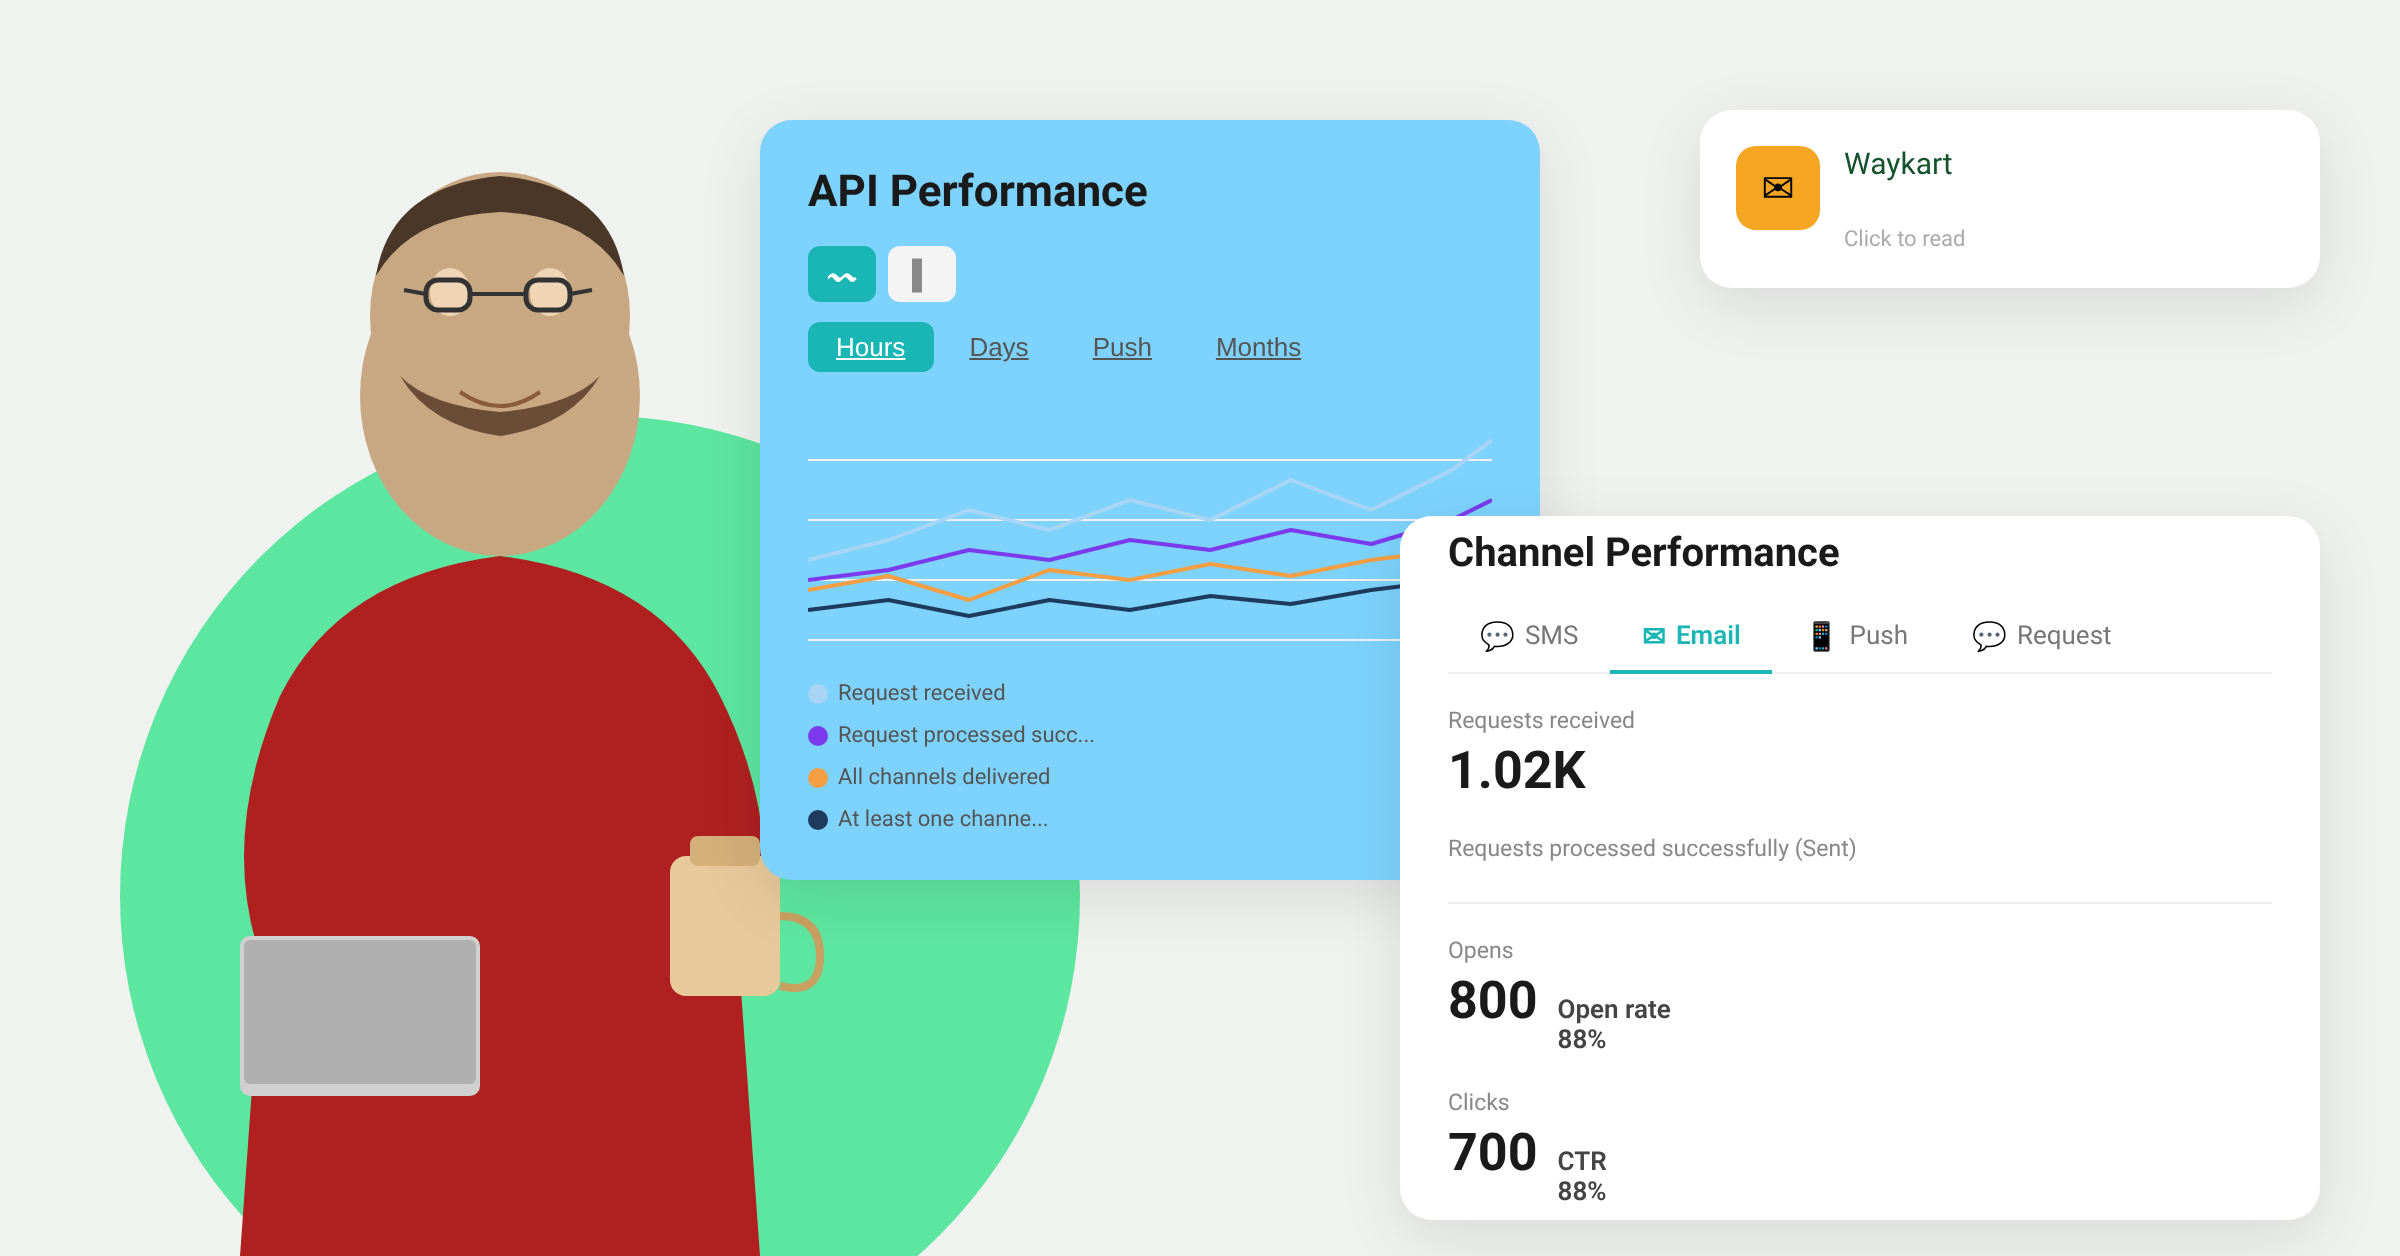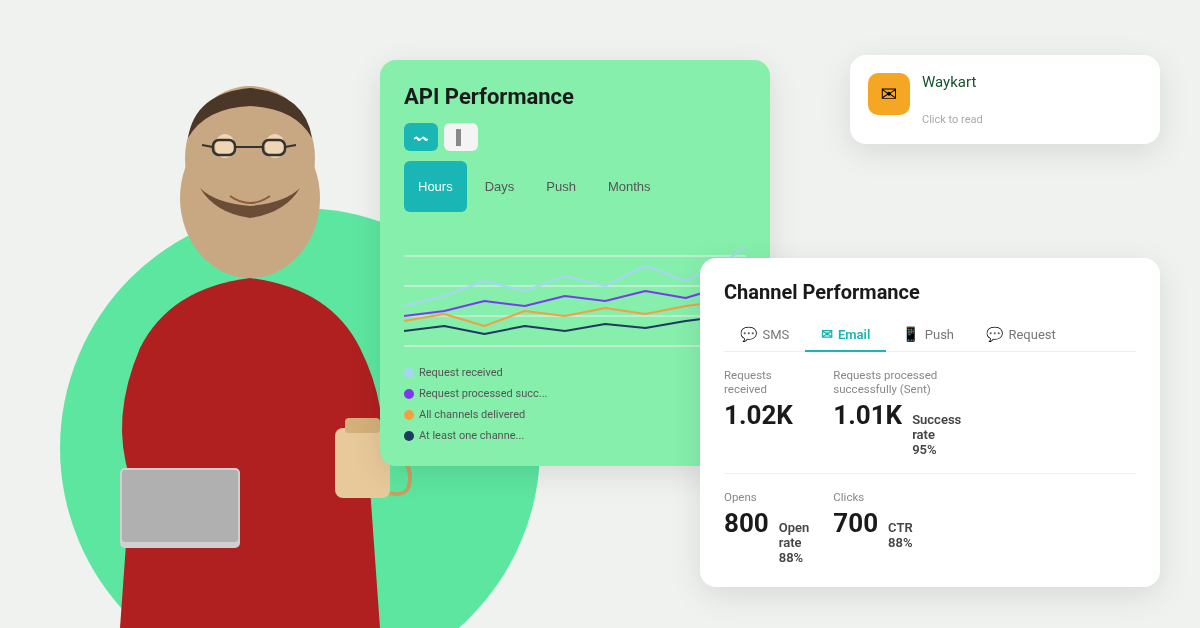--- a/index.html
+++ b/index.html
@@ -36,21 +36,21 @@
       align-items: flex-end;
       justify-content: center;
     }
 
     
     .api-card {
       position: absolute;
       top: 60px;
       left: 380px;
       width: 390px;
-      background: #86efac;
+      background: #7dd3fc;
       border-radius: 16px;
       padding: 24px;
       box-shadow: 0 8px 32px rgba(0,0,0,0.10);
       z-index: 10;
     }
 
     .api-card-title {
       font-size: 22px;
       font-weight: 700;
       color: #1a1a1a;
@@ -85,26 +85,27 @@
       color: #888;
     }
 
     .time-tabs {
       display: flex;
       gap: 4px;
       margin-bottom: 14px;
     }
 
     .time-tab {
-      padding: 18px 14px;
+      padding: 5px 14px;
       border-radius: 6px;
       border: none;
       cursor: pointer;
       font-size: 13px;
       font-weight: 500;
+      text-decoration: underline;
     }
 
     .time-tab.active {
       background: #1ab5b5;
       color: white;
     }
 
     .time-tab.inactive {
       background: transparent;
       color: #555;
@@ -198,21 +199,21 @@
     }
 
     
     .channel-card {
       position: absolute;
       top: 258px;
       right: 40px;
       width: 460px;
       background: white;
       border-radius: 16px;
-      padding: 22px 24px;
+      padding: 6px 24px;
       box-shadow: 0 8px 32px rgba(0,0,0,0.10);
       z-index: 10;
     }
 
     .channel-title {
       font-size: 20px;
       font-weight: 700;
       color: #1a1a1a;
       margin-bottom: 14px;
     }
@@ -241,21 +242,21 @@
       border-bottom: 2px solid #1ab5b5;
       font-weight: 600;
     }
 
     .channel-tab-icon {
       font-size: 14px;
     }
 
     .metrics-grid {
       display: grid;
-      grid-template-columns: 1fr 1fr 1fr 1fr;
+      grid-template-columns: 1fr;
       gap: 16px 24px;
     }
 
     .metric-section {}
 
     .metric-label {
       font-size: 11.5px;
       color: #888;
       margin-bottom: 4px;
     }
@@ -417,27 +418,20 @@
   <div class="metrics-grid">
 
     <div class="metric-section">
       <div class="metric-label">Requests received</div>
       <div class="metric-value-row">
         <span class="metric-value">1.02K</span>
       </div>
     </div>
     <div class="metric-section">
       <div class="metric-label">Requests processed successfully (Sent)</div>
-      <div class="metric-value-row">
-        <span class="metric-value">1.01K</span>
-        <div class="metric-sub">
-          <span>Success rate</span>
-          <span>95%</span>
-        </div>
-      </div>
     </div>
 
     <div style="grid-column: 1/-1; height:1px; background:#f0f0f0;"></div>
 
     <div class="metric-section">
       <div class="metric-label">Opens</div>
       <div class="metric-value-row">
         <span class="metric-value">800</span>
         <div class="metric-sub">
           <span>Open rate</span>

